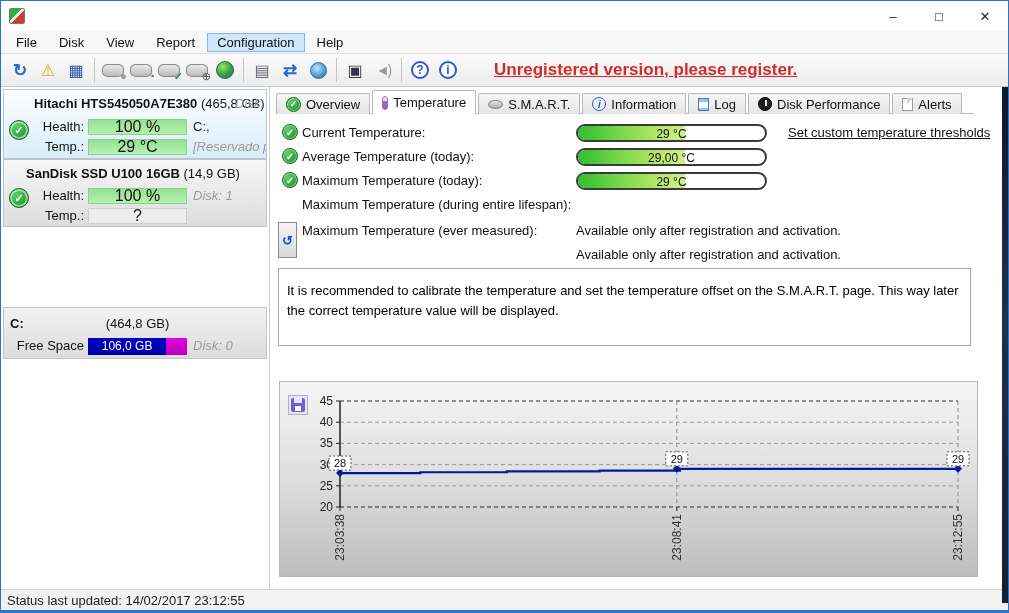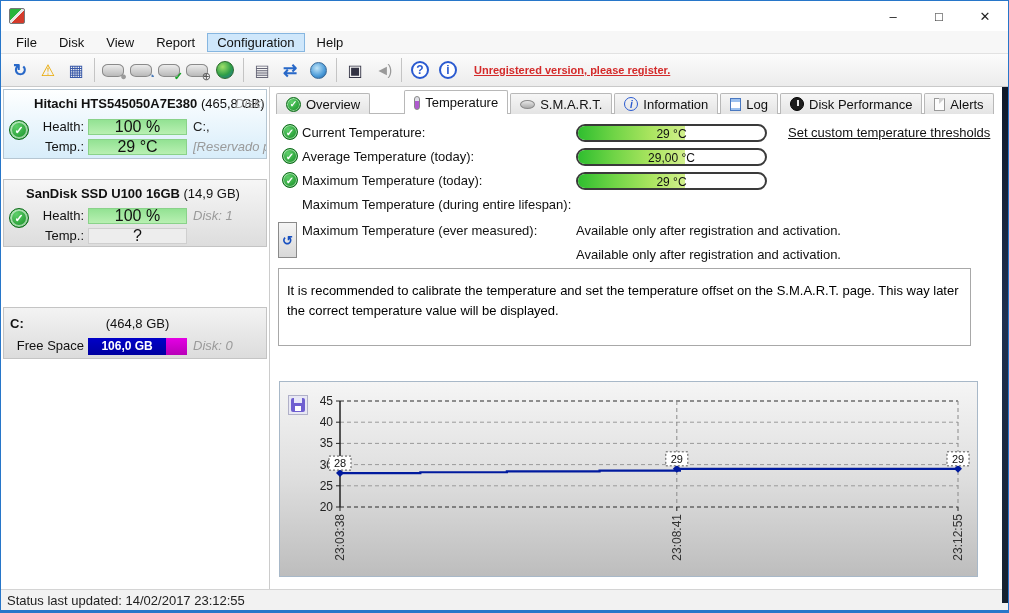--- a/index.html
+++ b/index.html
@@ -41,60 +41,60 @@
     background:radial-gradient(circle at 35% 30%,#9fe06a,#2f9e48 55%,#1a6ea8); border:1px solid #2a6a2a; }
   .g-report { color:#667; font-size:16px; }
   .g-sync { color:#2868c8; font-size:17px; font-weight:bold; }
   .globe2 { width:17px; height:17px; border-radius:50%;
     background:radial-gradient(circle at 40% 35%,#bfe4f8,#4a9ad8 60%,#205a98); border:1px solid #3a6a98; }
   .g-computer { color:#334; font-size:16px; }
   .g-sound { color:#999; font-size:14px; letter-spacing:-2px; }
   .round-blue { width:18px; height:18px; border-radius:50%; background:#fff;
     border:2px solid #2a5ad0; color:#2a5ad0; font-weight:bold; font-size:12px;
     display:flex; align-items:center; justify-content:center; }
-  .unregistered { margin-left:12px; color:#d42a2a; font-weight:bold; font-size:11px;
+  .unregistered { margin-left:32px; color:#d42a2a; font-weight:bold; font-size:17px;
     text-decoration:underline; }
   
   .content { position:absolute; top:86px; left:0; right:0; height:504px; background:#fff; }
   
   .sidebar { position:absolute; left:0; top:0; width:269px; height:504px; background:#fff;
     border-right:1px solid #cccccc; }
   .dpanel { position:absolute; left:2px; width:264px; border:1px solid #b6c6d2; overflow:hidden; }
   .dpanel.p1 { top:2px; height:70px; background:linear-gradient(180deg,#feffff,#d8edfa); }
-  .dpanel.p2 { top:72px; height:68px; background:linear-gradient(180deg,#f6f6f6,#dddddd); border-color:#c4c4c4;margin-top:20px; }
+  .dpanel.p2 { top:72px; height:68px; background:linear-gradient(180deg,#f6f6f6,#dddddd); border-color:#c4c4c4; }
   .dpanel.p3 { top:220px; height:52px; background:linear-gradient(180deg,#f3f3f3,#dcdcdc); border-color:#c4c4c4; }
   .dtitle { position:absolute; top:6px; left:0; right:0; white-space:nowrap; overflow:hidden;
     padding-left:30px; font-size:13px; }
   .dtitle b { font-weight:bold; }
   .corner-note { position:absolute; right:2px; top:6px; color:#9a9a9a; font-style:italic; font-size:13px; }
   .sicon { position:absolute; left:5px; width:20px; height:20px; border-radius:50%;
     background:radial-gradient(circle at 35% 30%,#5ecf6a,#0f8a1e); border:1px solid #0a6a16;
     box-shadow:inset 0 0 0 2px rgba(255,255,255,.55); color:#fff; font-size:11px; font-weight:bold;
     display:flex; align-items:center; justify-content:center; }
   .drow { position:absolute; left:0; right:0; height:17px; font-size:13px; }
   .dlabel { position:absolute; left:24px; width:56px; text-align:right; }
   .dbar { position:absolute; left:84px; width:99px; height:16px; text-align:center; font-size:16px;
     border:1px solid #cfcfcf; line-height:14px; }
   .dbar.green { background:linear-gradient(180deg,#93e293,#b8f0b2); border-color:#8ad28a; }
   .dbar.gray { background:#ededed; }
   .dnote { position:absolute; left:189px; right:0; color:#9a9a9a; font-style:italic;
     white-space:nowrap; overflow:hidden; }
   .freebar { position:absolute; left:84px; width:99px; height:17px; display:flex; }
   .freebar .blue { width:79%; background:linear-gradient(180deg,#0000c8,#0000a0); color:#fff;
-    font-weight:bold; font-size:12px; text-align:center; line-height:17px; }
+    font-weight:normal; font-size:12px; text-align:center; line-height:17px; }
   .freebar .magenta { width:21%; background:linear-gradient(180deg,#e400e4,#b800b8); }
   
   .main { position:absolute; left:271px; top:0; width:730px; height:504px; }
   .tabs { position:absolute; top:3px; left:4px; right:28px; height:24px; display:flex;
     align-items:flex-end; }
   .tabs::after { content:""; position:absolute; left:0; right:0; bottom:0; height:1px; background:#b8b8b8; }
   .tab { height:21px; display:flex; align-items:center; gap:5px; padding:0 9px; font-size:13px;
     background:linear-gradient(180deg,#f6f6f6,#e4e4e4); border:1px solid #b8b8b8; border-bottom:none;
     margin-right:2px; border-radius:2px 2px 0 0; white-space:nowrap; position:relative; z-index:1; }
-  .tab.active { height:24px; background:#fff; z-index:3;margin-left:32px; }
+  .tab.active { height:24px; background:#fff; z-index:3; }
   .ic-check { width:15px; height:15px; border-radius:50%;
     background:radial-gradient(circle at 35% 30%,#5ecf6a,#0f8a1e); border:1px solid #0a6a16;
     color:#fff; font-size:9px; font-weight:bold; display:flex; align-items:center; justify-content:center;
     box-shadow:inset 0 0 0 1px rgba(255,255,255,.5); flex:0 0 auto; }
   .ic-thermo { width:6px; height:14px; border:1px solid #888; border-radius:3px;
     background:linear-gradient(180deg,#e0e0e8 35%,#b05ad0 35%); flex:0 0 auto; }
   .ic-disk { width:15px; height:9px; border-radius:50%; border:1px solid #8a8a8a;
     background:linear-gradient(180deg,#e8e8e8,#aaa); flex:0 0 auto; }
   .ic-info { width:14px; height:14px; border-radius:50%; border:1px solid #2a5ad0; color:#2a5ad0;
     font-size:10px; font-weight:bold; font-style:italic; display:flex; align-items:center;

